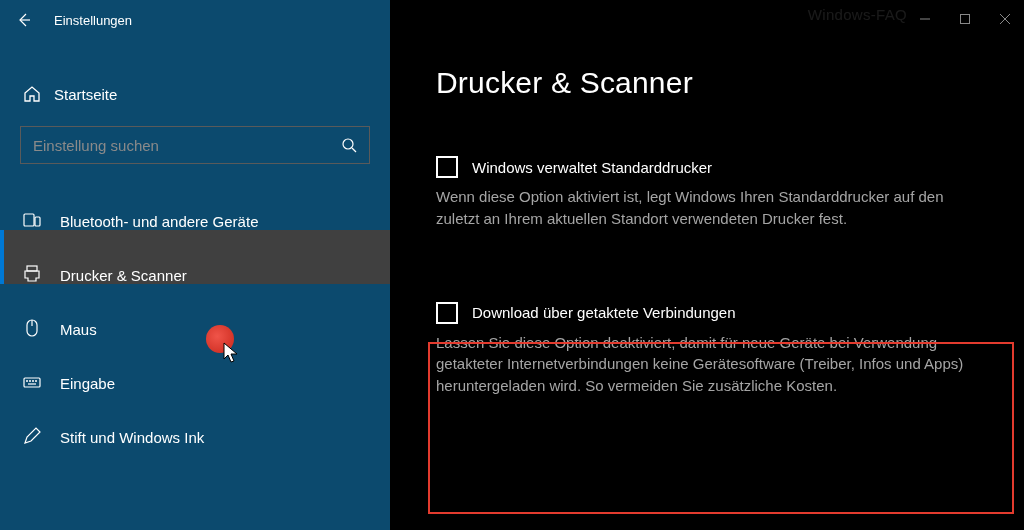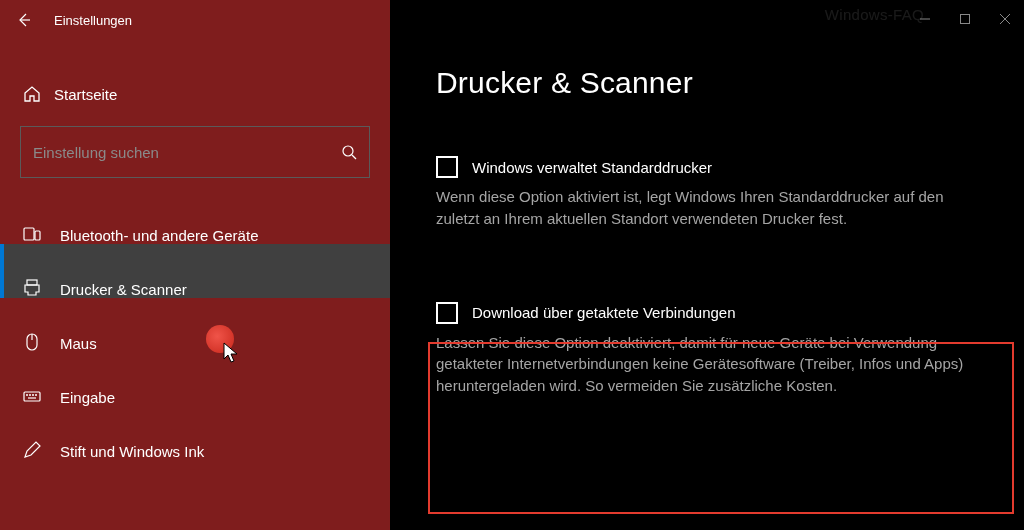--- a/index.html
+++ b/index.html
@@ -7,21 +7,21 @@
       width: 1024px; height: 530px;
       font-family: "Segoe UI", Arial, sans-serif;
       background: #000;
       color: #fff;
       overflow: hidden;
       position: relative;
     }
     .app { display: flex; width: 100%; height: 100%; }
     .sidebar {
       width: 390px;
-      background: #7f1d1d;
+      background: #0c4a6e;
       display: flex;
       flex-direction: column;
       padding: 0;
     }
     .titlebar {
       display: flex;
       align-items: center;
       height: 40px;
       padding-left: 16px;
       gap: 22px;
@@ -30,21 +30,21 @@
     .title-text { font-size: 13px; color: #fff; }
     .home-row {
       display: flex; align-items: center;
       padding: 12px 24px 12px 22px;
       margin-top: 32px;
       gap: 12px;
     }
     .home-row .label { font-size: 15px; }
     .search {
       margin: 10px 20px 12px 20px;
-      height: 52px;
+      height: 38px;
       border: 1px solid #5a5a5a;
       display: flex;
       align-items: center;
       padding: 0 10px 0 12px;
       background: transparent;
     }
     .search input {
       flex: 1;
       background: transparent;
       border: none;
@@ -117,21 +117,21 @@
       border: 2px solid #e33b2e;
       left: 428px;
       top: 342px;
       width: 586px;
       height: 172px;
       pointer-events: none;
     }
     .option-block.second { margin-top: 72px; }
     .watermark {
       position: absolute;
-      top: 6px; right: 100px;
+      top: 6px; right: 117px;
       color: rgba(255,255,255,0.10);
       font-size: 15px;
       letter-spacing: 0.3px;
     }
     .win-controls {
       position: absolute;
       top: 12px; right: 12px;
       display: flex;
       gap: 26px;
     }

